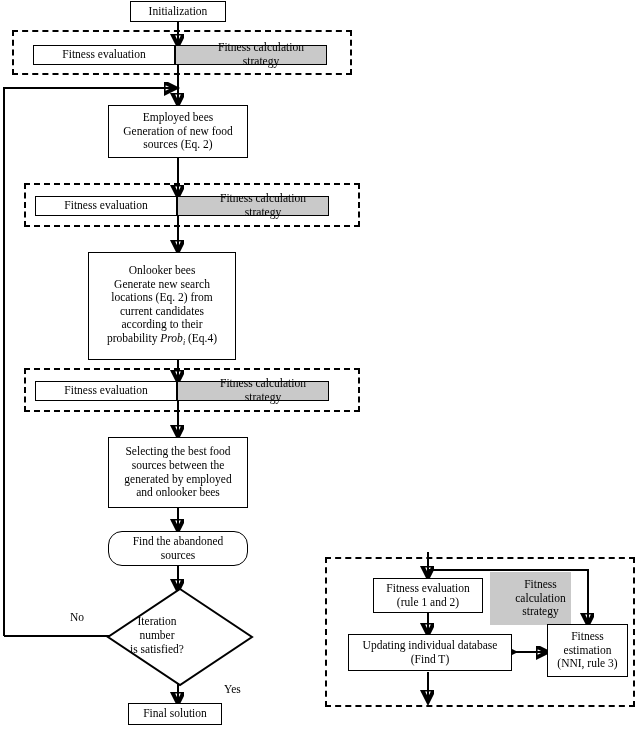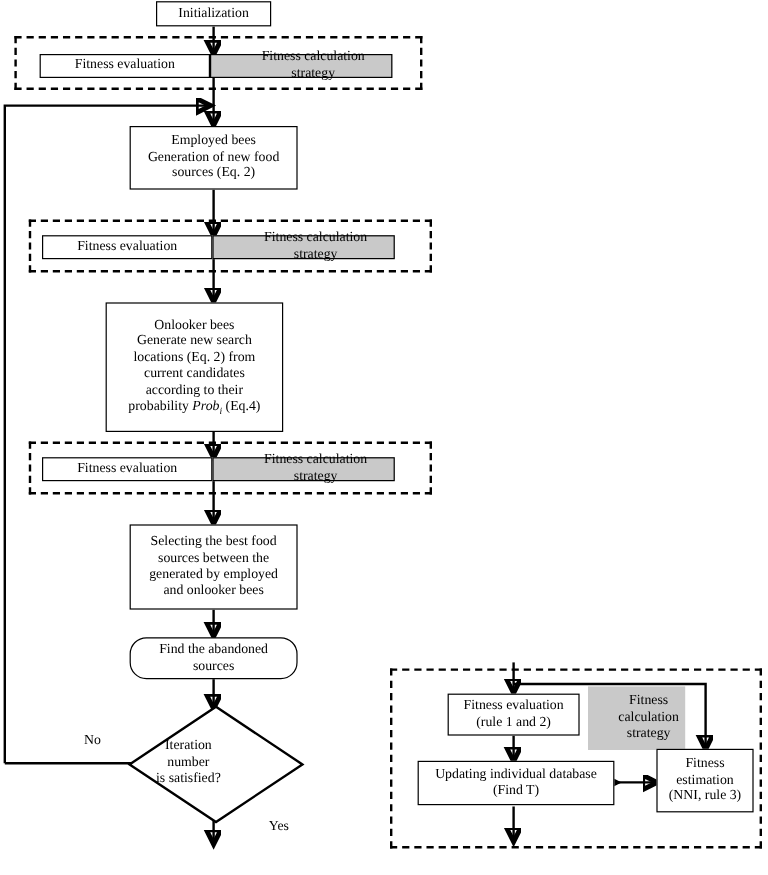--- a/index.html
+++ b/index.html
@@ -145,20 +145,23 @@
     <span>
       <span>Iteration</span><br>
       <span>number</span><br>
       <span>is satisfied?</span>
     </span>
   </div>
 
   <div class="lbl" style="left:70px;top:611px;text-align:center;">No</div>
   <div class="lbl" style="left:184px;top:683px;margin-left:40px;">Yes</div>
 
+  <div class="node" style="left:128px;top:703px;width:94px;height:22px;">
+    <span class="inner">Final solution</span>
+  </div>
 
   <div class="dashbox" style="left:325px;top:557px;width:310px;height:150px;"></div>
 
   <div class="node" style="left:373px;top:578px;width:110px;height:35px;">
     <span class="inner">
       <span>Fitness evaluation</span><br>
       <span>(rule 1 and 2)</span>
     </span>
   </div>
 

